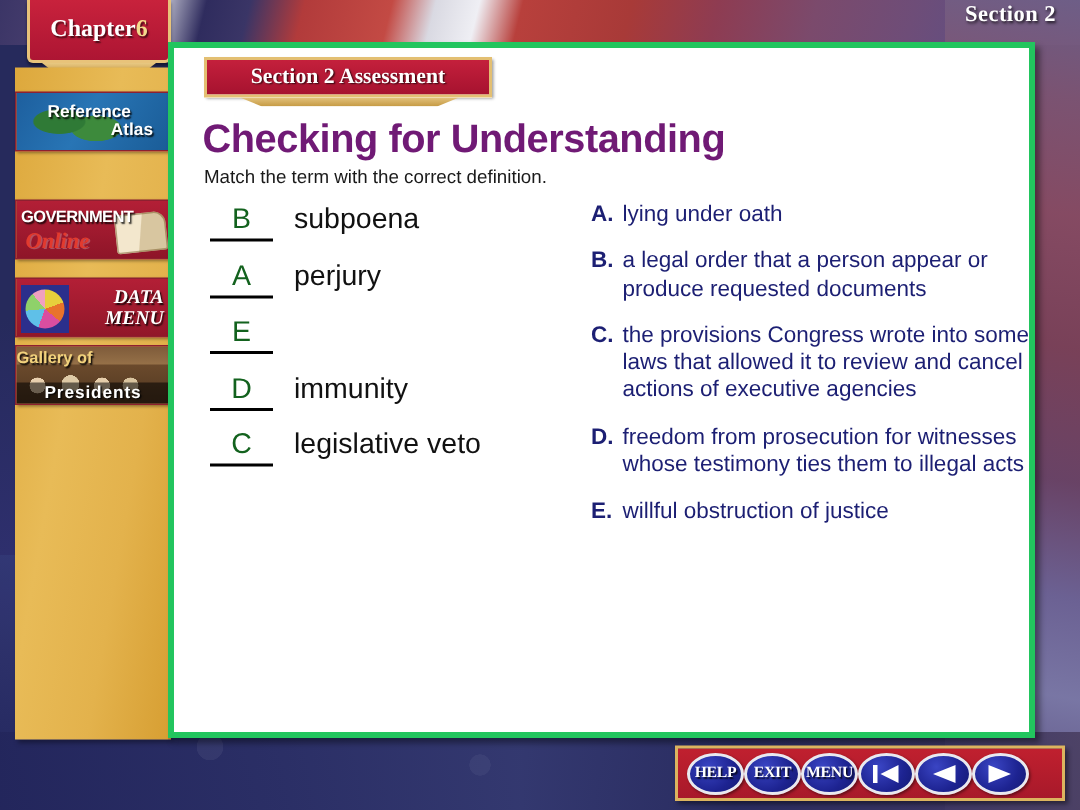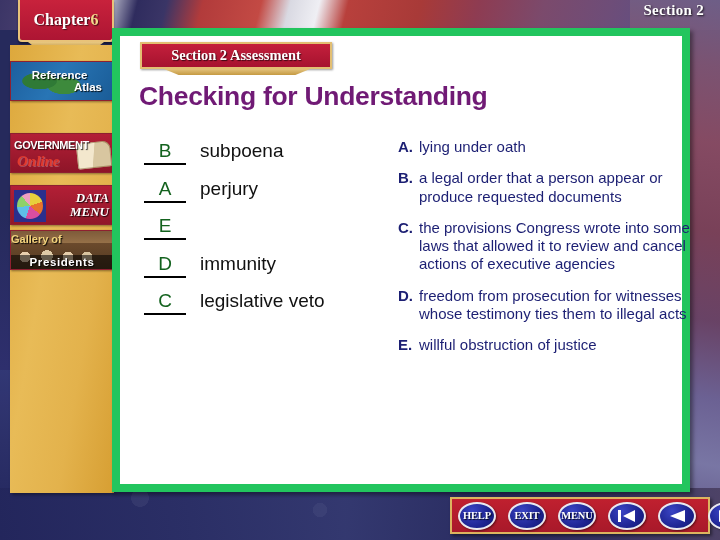--- a/index.html
+++ b/index.html
@@ -225,21 +225,21 @@
     letter-spacing: .6px;
     line-height: 14px;
     text-shadow: 1px 1px 1px rgba(0,0,0,.9);
   }
 
   
   #content-panel {
     position: absolute; left: 112px; top: 28px;
     width: 578px; height: 464px;
     background: #ffffff;
-    border: 8px solid #22c55e;
+    border: 4px solid #22c55e;
     box-shadow: 3px 3px 4px rgba(0,0,0,.4);
     overflow: visible;
   }
 
   
   #assessment-banner {
     position: absolute; left: 20px; top: 6px;
     width: 192px; height: 27px;
     background: linear-gradient(#c4203c, #a6122f);
     border: 2px solid #e3bf72;
@@ -322,21 +322,21 @@
 
   
   #nav-bar {
     position: absolute; right: 10px; bottom: 6px;
     height: 37px; width: 260px;
     background: linear-gradient(#c0202f, #a8192a);
     border: 2px solid #dcb45f;
     box-shadow: 2px 2px 3px rgba(0,0,0,.45);
     display: flex; align-items: center;
     padding: 0 6px;
-    gap: 12px;
+    gap: 0;
   }
   .nav-btn {
     width: 38px; height: 28px;
     border-radius: 50%;
     background: radial-gradient(circle at 36% 30%, #3a45c4 0%, #1d2391 60%, #141a72 100%);
     border: 2px solid #e9e9ef;
     display: flex; align-items: center; justify-content: center;
     cursor: pointer;
     flex: 0 0 auto;
     box-shadow: 1px 1px 2px rgba(0,0,0,.45);
@@ -402,20 +402,21 @@
   </div>
 
   <div id="content-panel">
 
     <div id="assessment-banner">
       <span class="txt">Section 2 Assessment</span>
     </div>
     <div id="banner-foot"></div>
 
     <div id="page-title">Checking for Understanding</div>
+    <div id="page-subtitle">Match the term with the correct definition.</div>
 
     <div id="match-list">
       <div class="match-row">
         <span class="blank">B</span>
         <span class="term">subpoena</span>
       </div>
       <div class="match-row">
         <span class="blank">A</span>
         <span class="term">perjury</span>
       </div>

